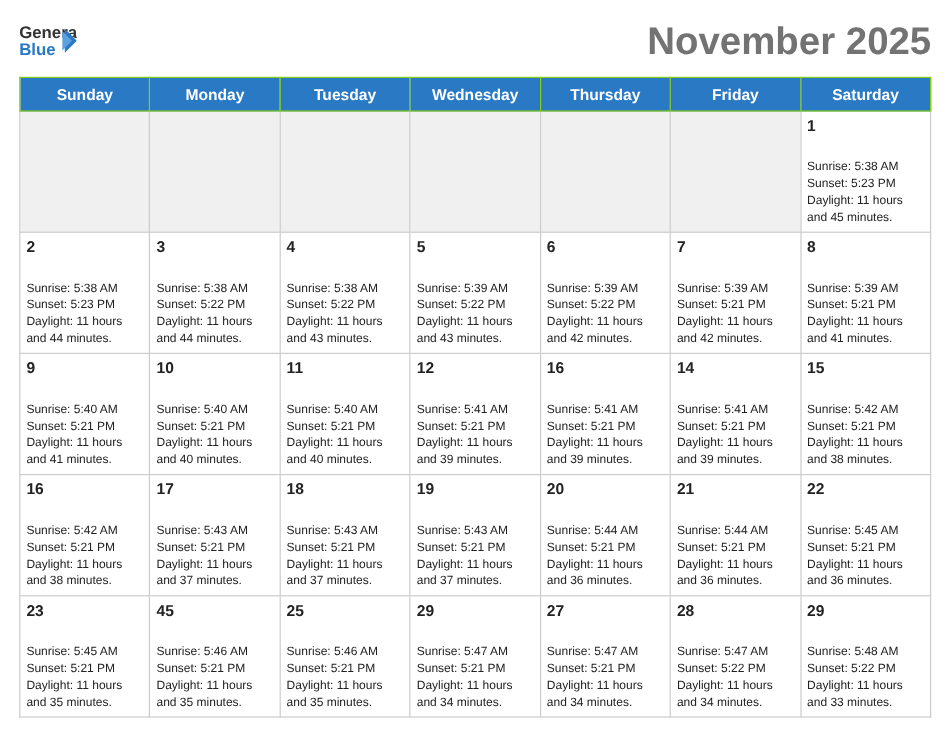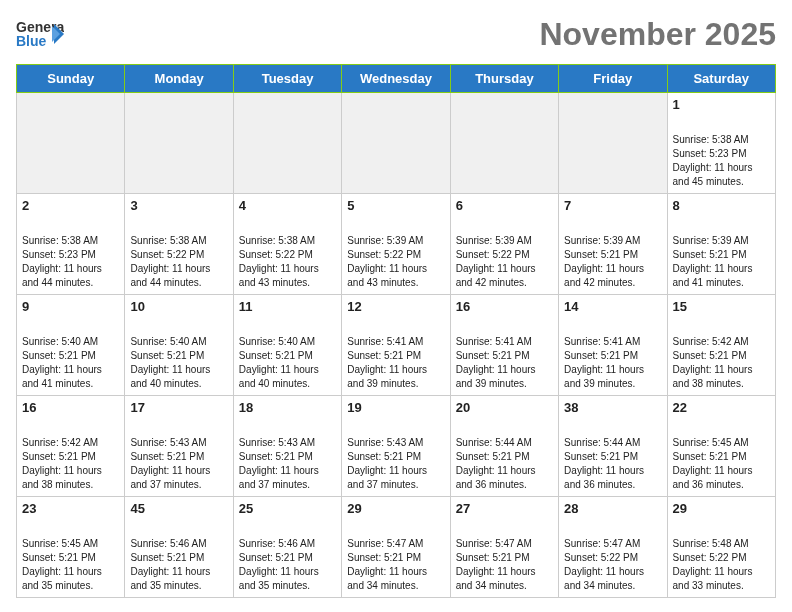--- a/index.html
+++ b/index.html
@@ -253,21 +253,21 @@
 and 37 minutes.</div>
         </td>
         <td>
           <span class="day-number">20</span>
           <div class="cell-info" style="white-space: pre-line;">Sunrise: 5:44 AM
 Sunset: 5:21 PM
 Daylight: 11 hours
 and 36 minutes.</div>
         </td>
         <td>
-          <span class="day-number">38</span>
+          <span class="day-number">21</span>
           <div class="cell-info" style="white-space: pre-line;">Sunrise: 5:44 AM
 Sunset: 5:21 PM
 Daylight: 11 hours
 and 36 minutes.</div>
         </td>
         <td>
           <span class="day-number">22</span>
           <div class="cell-info" style="white-space: pre-line;">Sunrise: 5:45 AM
 Sunset: 5:21 PM
 Daylight: 11 hours

